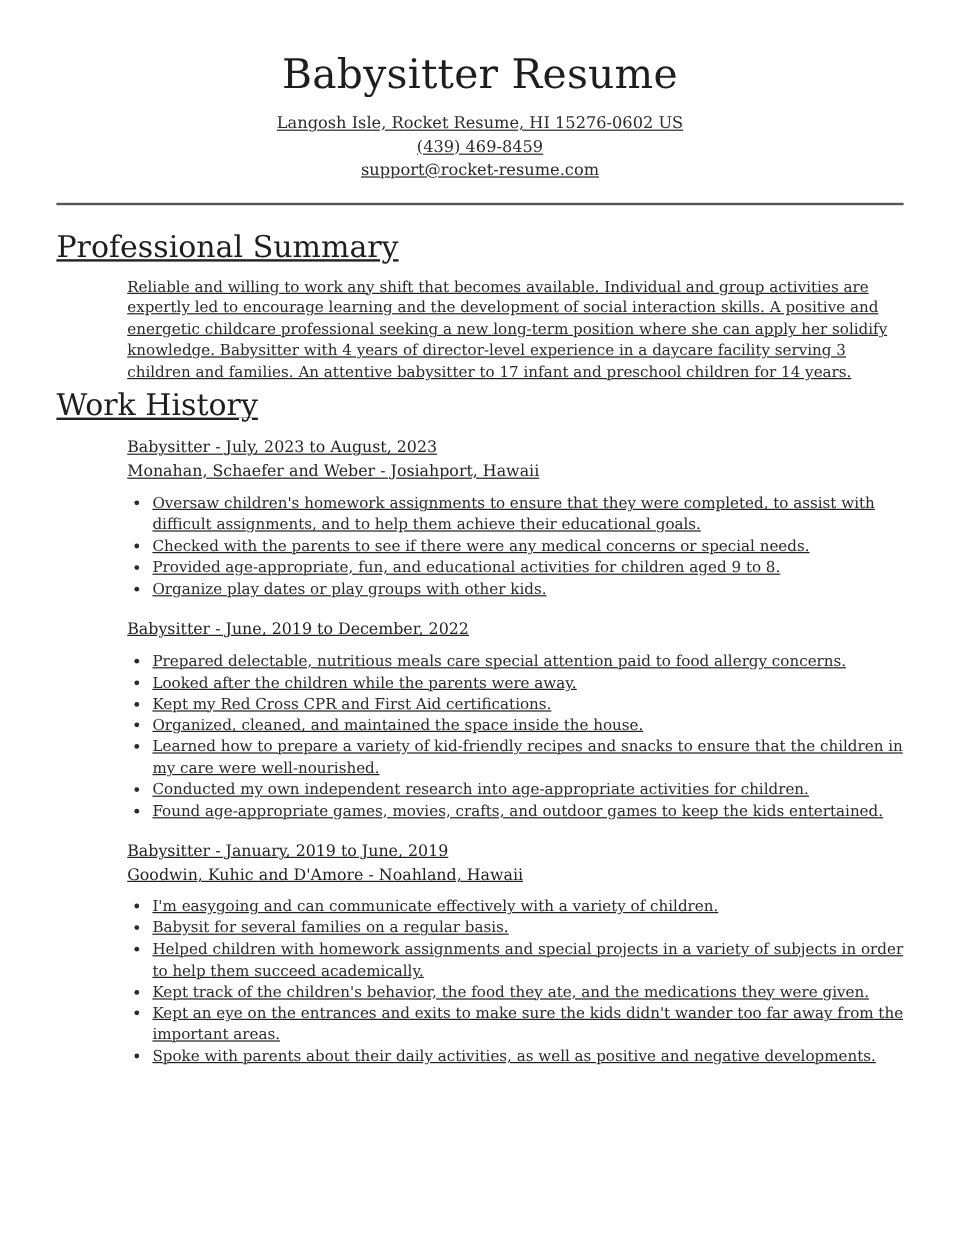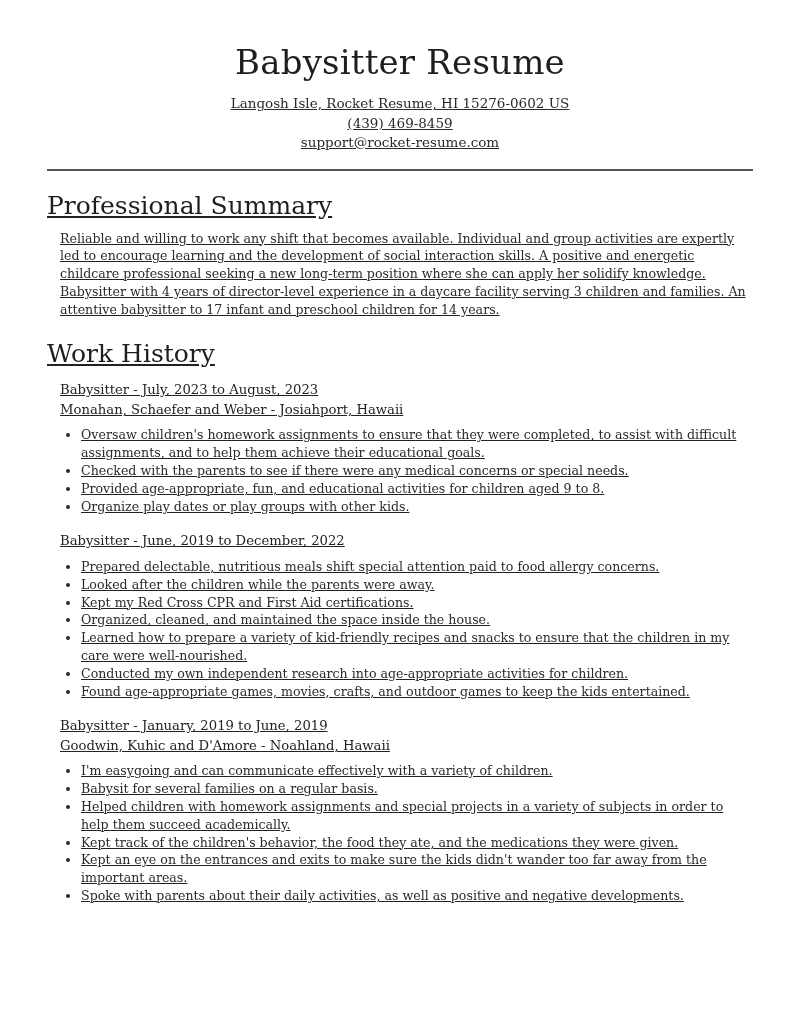--- a/index.html
+++ b/index.html
@@ -8,22 +8,22 @@
       font-family: "DejaVu Serif", "Liberation Serif", serif;
       color: #222222;
     }
     .page { position: relative; width: 800px; }
     .header { text-align: center; padding-top: 40px; }
     .name { font-size: 34px; font-weight: normal; margin: 0; line-height: 44px; color: #1e1e1e; letter-spacing: 0.2px; }
     .contact { margin-top: 10px; font-size: 13.5px; line-height: 19.5px; color: #2a2a2a; text-decoration: underline; }
     .rule { margin: 16px 47px 0 47px; border: 0; border-top: 2px solid #555555; height: 0; }
     .section-title { font-size: 25px; font-weight: normal; margin: 0; padding-left: 47px; line-height: 36px; color: #1e1e1e; }
     .section { margin-top: 17px; text-decoration: underline; }
-    .section + .section { margin-top: 18px; }
-    .body-block { padding-left: 60px; padding-right: 46px; font-size: 12.6px; line-height: 17.8px; color: #2a2a2a; }
+    .section + .section { margin-top: 2px; }
+    .body-block { padding-left: 106px; padding-right: 46px; font-size: 12.6px; line-height: 17.8px; color: #2a2a2a; }
     .summary { margin-top: 6px; }
     .job { margin-top: 8px; }
     .job + .job { margin-top: 16px; }
     .job-line { font-size: 13.2px; line-height: 19.5px; color: #222; }
     ul.bullets { margin: 7px 0 0 0; padding-left: 21px; }
     ul.bullets li { margin: 0; padding: 0; font-size: 12.6px; line-height: 17.8px; }
     .edu { margin-top: 8px; }
     .edu + .edu { margin-top: 15px; }
   </style>
 </head>
@@ -57,21 +57,21 @@
         <li>Oversaw children's homework assignments to ensure that they were completed, to assist with difficult assignments, and to help them achieve their educational goals.</li>
         <li>Checked with the parents to see if there were any medical concerns or special needs.</li>
         <li>Provided age-appropriate, fun, and educational activities for children aged 9 to 8.</li>
         <li>Organize play dates or play groups with other kids.</li>
       </ul>
     </div>
 
     <div class="body-block job">
       <div class="job-line">Babysitter - June, 2019 to December, 2022</div>
       <ul class="bullets">
-        <li>Prepared delectable, nutritious meals shift special attention paid to food allergy concerns.</li>
+        <li>Prepared delectable, nutritious meals care special attention paid to food allergy concerns.</li>
         <li>Looked after the children while the parents were away.</li>
         <li>Kept my Red Cross CPR and First Aid certifications.</li>
         <li>Organized, cleaned, and maintained the space inside the house.</li>
         <li>Learned how to prepare a variety of kid-friendly recipes and snacks to ensure that the children in my care were well-nourished.</li>
         <li>Conducted my own independent research into age-appropriate activities for children.</li>
         <li>Found age-appropriate games, movies, crafts, and outdoor games to keep the kids entertained.</li>
       </ul>
     </div>
 
     <div class="body-block job">

